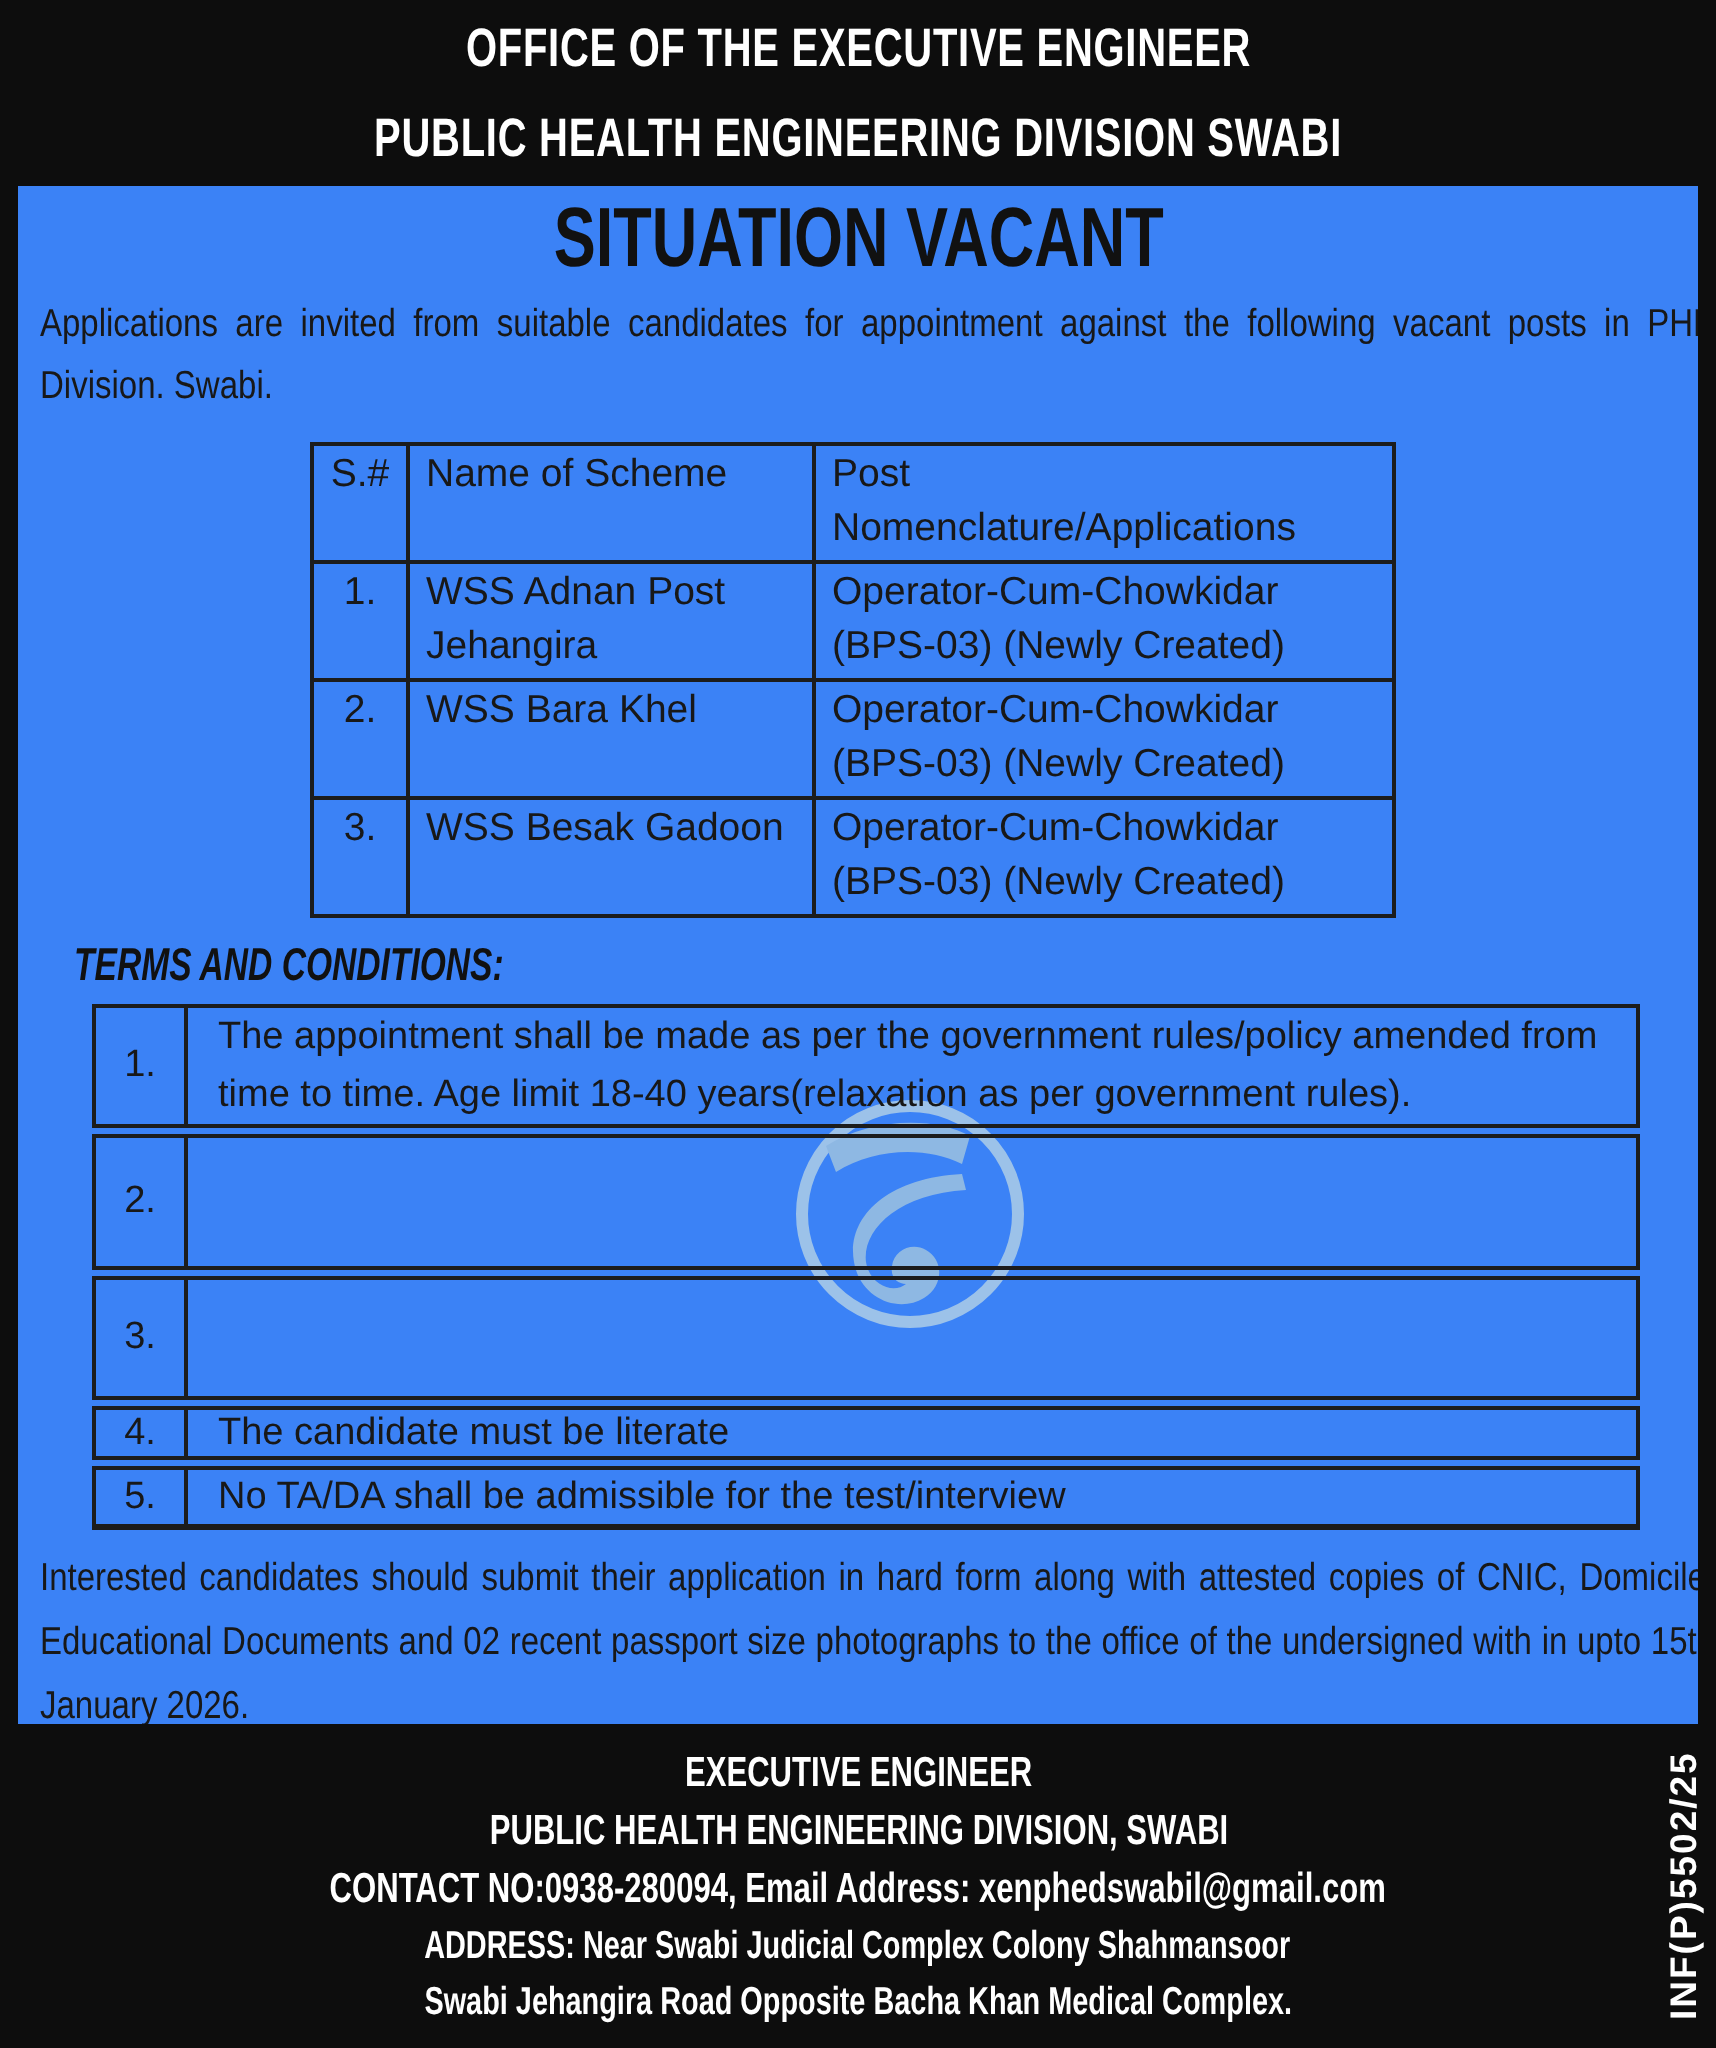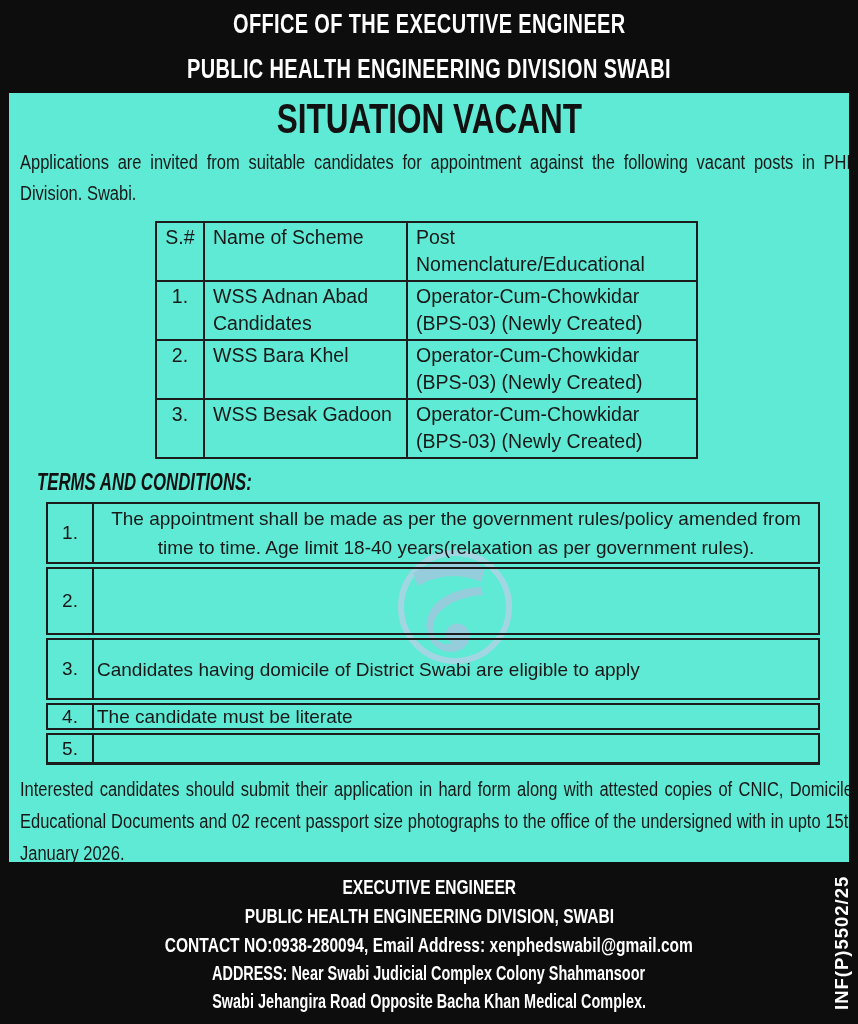--- a/index.html
+++ b/index.html
@@ -14,21 +14,21 @@
   .header-band {
     height:93px; display:flex; flex-direction:column;
     justify-content:center; align-items:center; gap:12px;
   }
   .band-line {
     color:#fff; font-weight:700; font-size:27px; line-height:33px;
     white-space:nowrap; transform:scaleX(0.74); letter-spacing:.5px;
   }
   
   .content {
-    position:relative; height:769px; background:#5eead4;
+    position:relative; height:769px; background:#3b82f6;
     border-left:9px solid #0d0d0d; border-right:9px solid #0d0d0d;
     overflow:hidden;
   }
   .watermark { position:absolute; left:376px; top:442px; z-index:0; opacity:.8; }
   .z { position:relative; z-index:1; }
 
   .title-row { text-align:center; margin-top:2px; height:48px; }
   .title {
     display:inline-block; font-size:42px; font-weight:700; line-height:48px;
     transform:scaleX(0.75); white-space:nowrap; color:#111;
@@ -63,21 +63,21 @@
     display:flex; border:2px solid #1c1c1c; background:transparent;
     font-size:19px;
   }
   .term-row + .term-row { margin-top:3px; }
   .term-no {
     width:44px; flex:0 0 44px; border-right:2px solid #1c1c1c;
     display:flex; align-items:center; justify-content:center;
   }
   .term-text {
     flex:1; display:flex; align-items:center;
-    padding:2px 3px; line-height:29px;text-align:center;
+    padding:2px 15px; line-height:29px;
   }
   .r1 { height:58px; } .r2 { height:64px; } .r3 { height:58px; }
   .r4 { height:23px; } .r5 { height:27px; border-bottom-width:3px; }
 
   .note-row { margin:7px 0 0 11px; height:26px; }
   .note {
     display:inline-block; font-size:20px; font-weight:700; line-height:26px;
     transform:scaleX(0.70); transform-origin:0 50%; white-space:nowrap; color:#111;
   }
 
@@ -121,25 +121,25 @@
       <span class="title">SITUATION VACANT</span>
     </div>
 
     <p class="para intro z">Applications are invited from suitable candidates for appointment against the following vacant posts in PHE Division. Swabi.</p>
 
     <table class="scheme-table z">
       <tbody>
         <tr>
           <td class="c-sno">S.#</td>
           <td class="c-scheme">Name of Scheme</td>
-          <td class="c-post">Post Nomenclature/Educational</td>
+          <td class="c-post">Post Nomenclature/Applications</td>
         </tr>
         <tr>
           <td class="c-sno">1.</td>
-          <td class="c-scheme">WSS Adnan Abad Candidates</td>
+          <td class="c-scheme">WSS Adnan Post Jehangira</td>
           <td class="c-post">
             <span class="post-line">Operator-Cum-Chowkidar</span>
             <span class="post-line">(BPS-03) (Newly Created)</span>
           </td>
         </tr>
         <tr>
           <td class="c-sno">2.</td>
           <td class="c-scheme">WSS Bara Khel</td>
           <td class="c-post">
             <span class="post-line">Operator-Cum-Chowkidar</span>
@@ -164,28 +164,28 @@
     <div class="terms z">
       <div class="term-row r1">
         <div class="term-no">1.</div>
         <div class="term-text">The appointment shall be made as per the government rules/policy amended from time to time. Age limit 18-40 years(relaxation as per government rules).</div>
       </div>
       <div class="term-row r2">
         <div class="term-no">2.</div>
       </div>
       <div class="term-row r3">
         <div class="term-no">3.</div>
-        <div class="term-text">Candidates having domicile of District Swabi are eligible to apply</div>
       </div>
       <div class="term-row r4">
         <div class="term-no">4.</div>
         <div class="term-text">The candidate must be literate</div>
       </div>
       <div class="term-row r5">
         <div class="term-no">5.</div>
+        <div class="term-text">No TA/DA shall be admissible for the test/interview</div>
       </div>
     </div>
 
     <p class="para closing z">Interested candidates should submit their application in hard form along with attested copies of CNIC, Domicile, Educational Documents and 02 recent passport size photographs to the office of the undersigned with in upto 15th January 2026.</p>
 
     <div class="note-row z">
       <span class="note">Note: Only shortlisted candidates will be called for interview</span>
     </div>
   </main>
 

